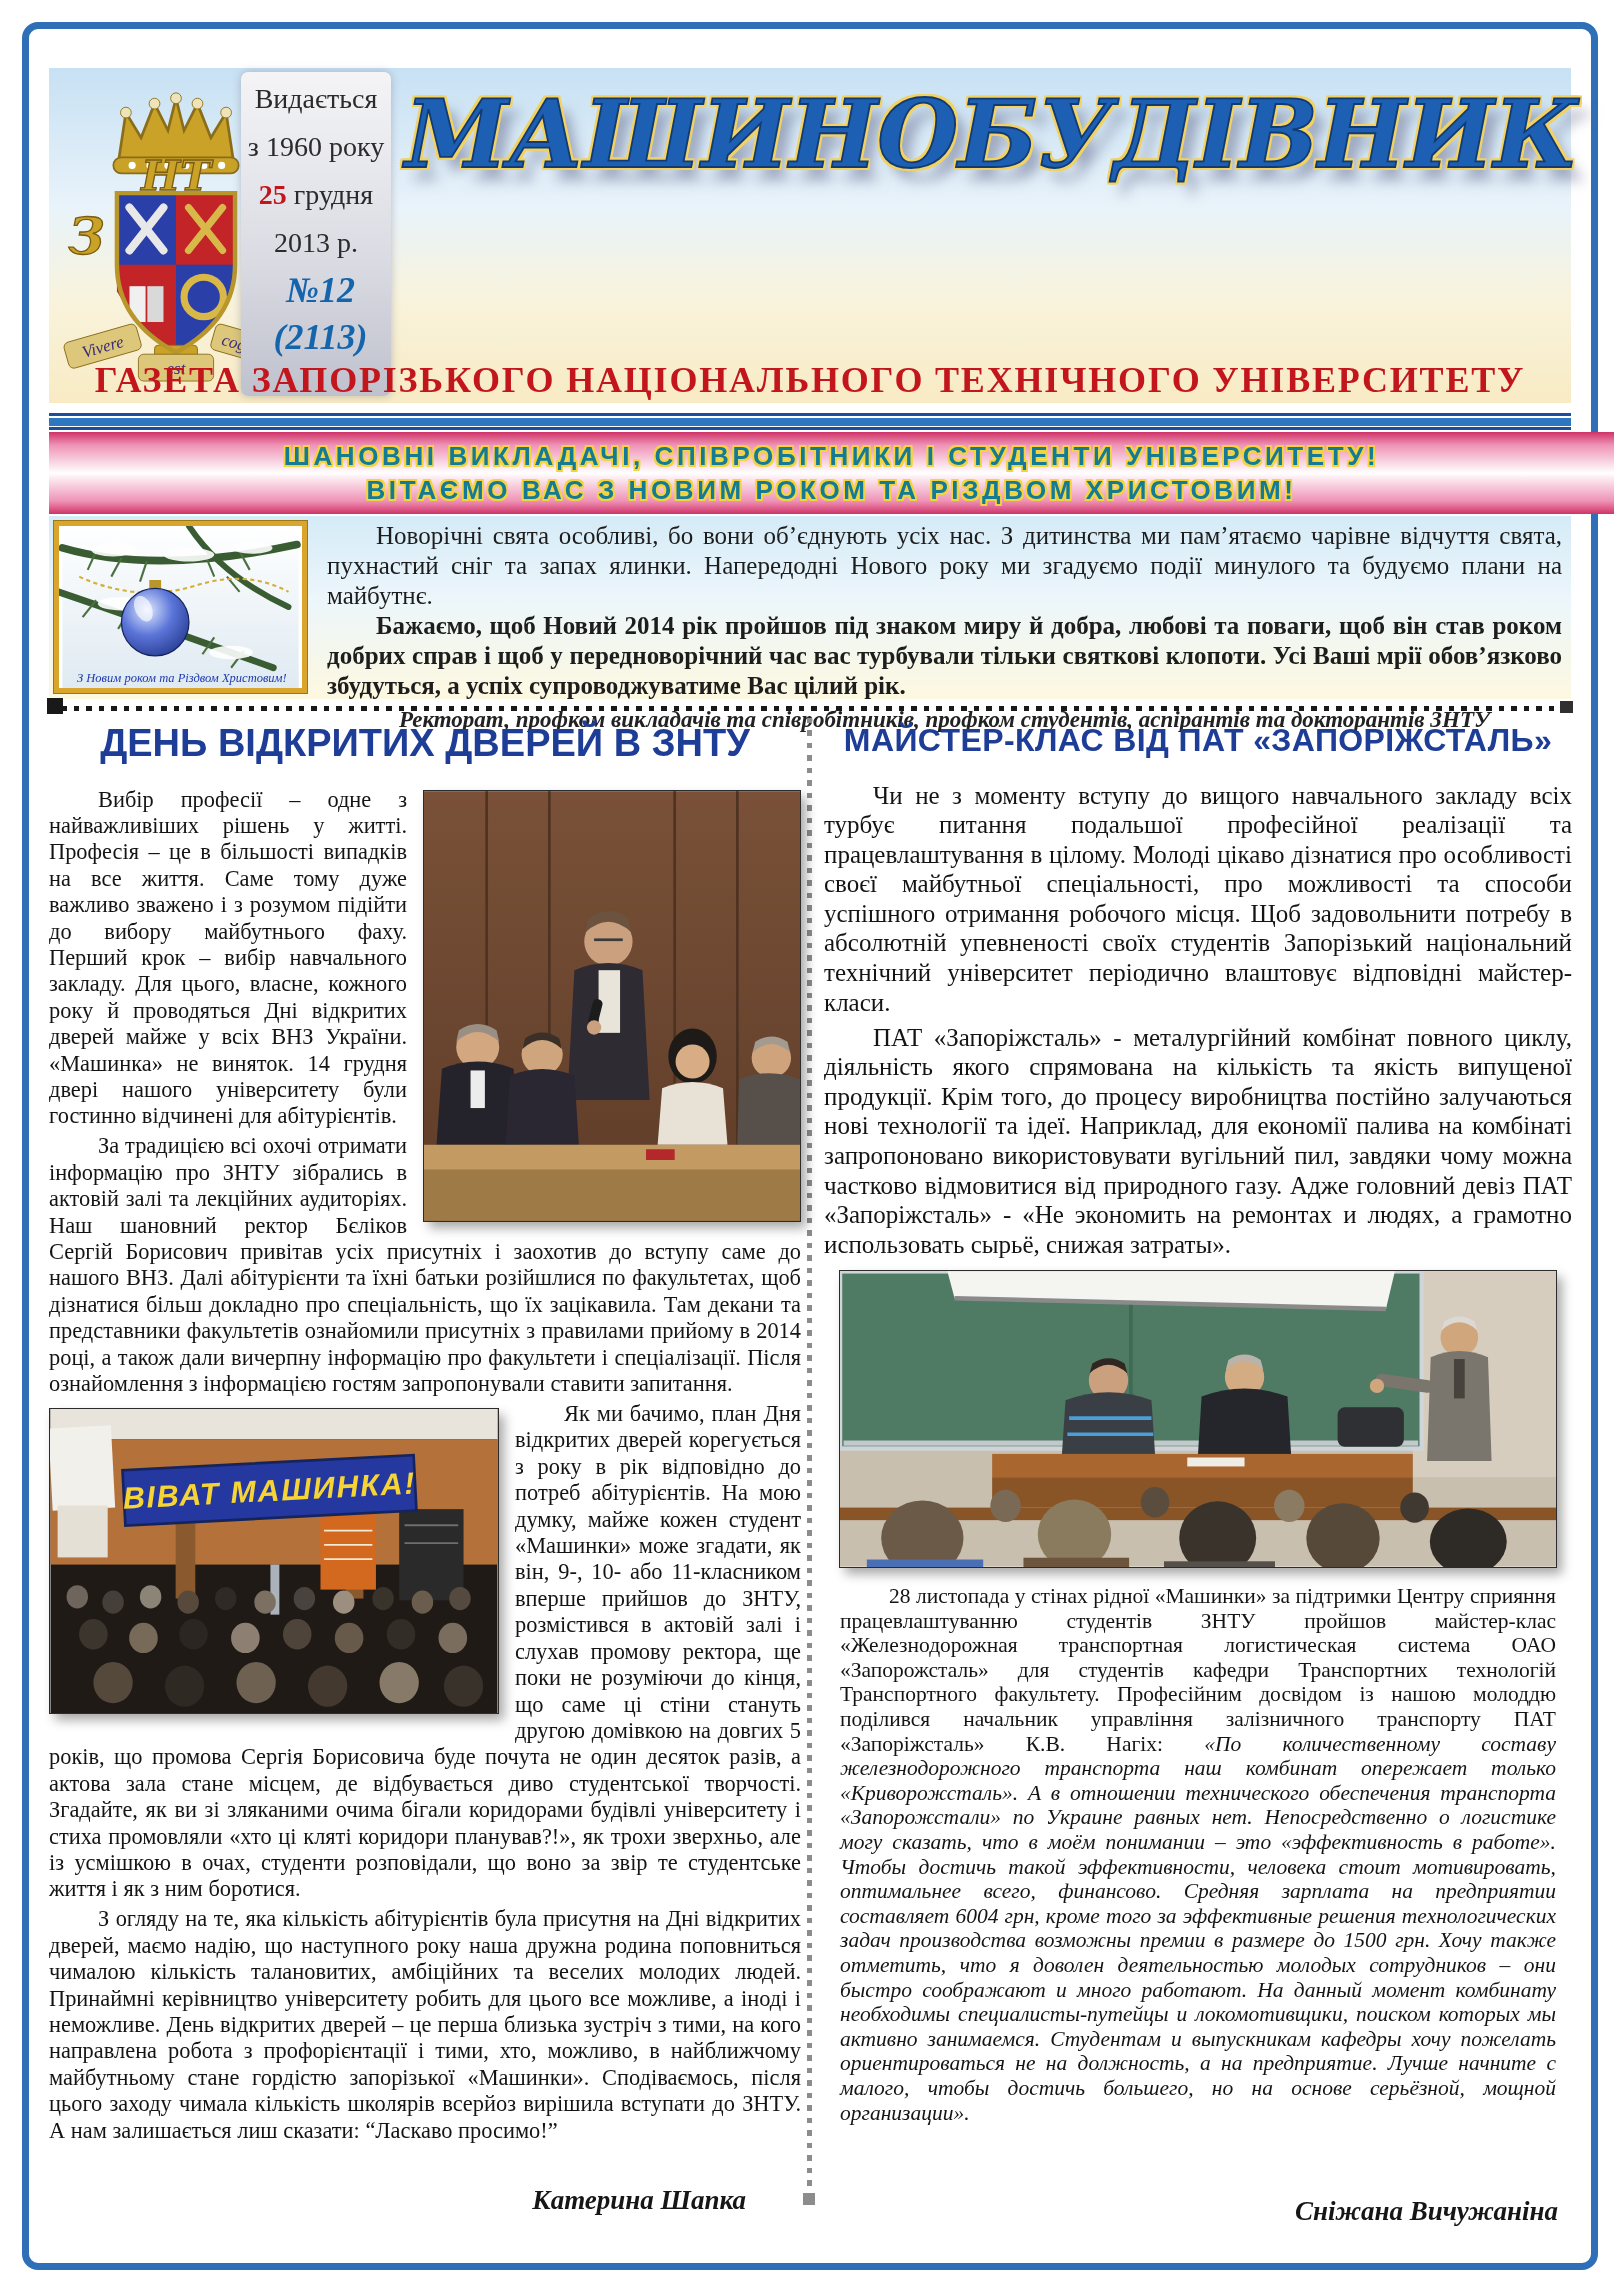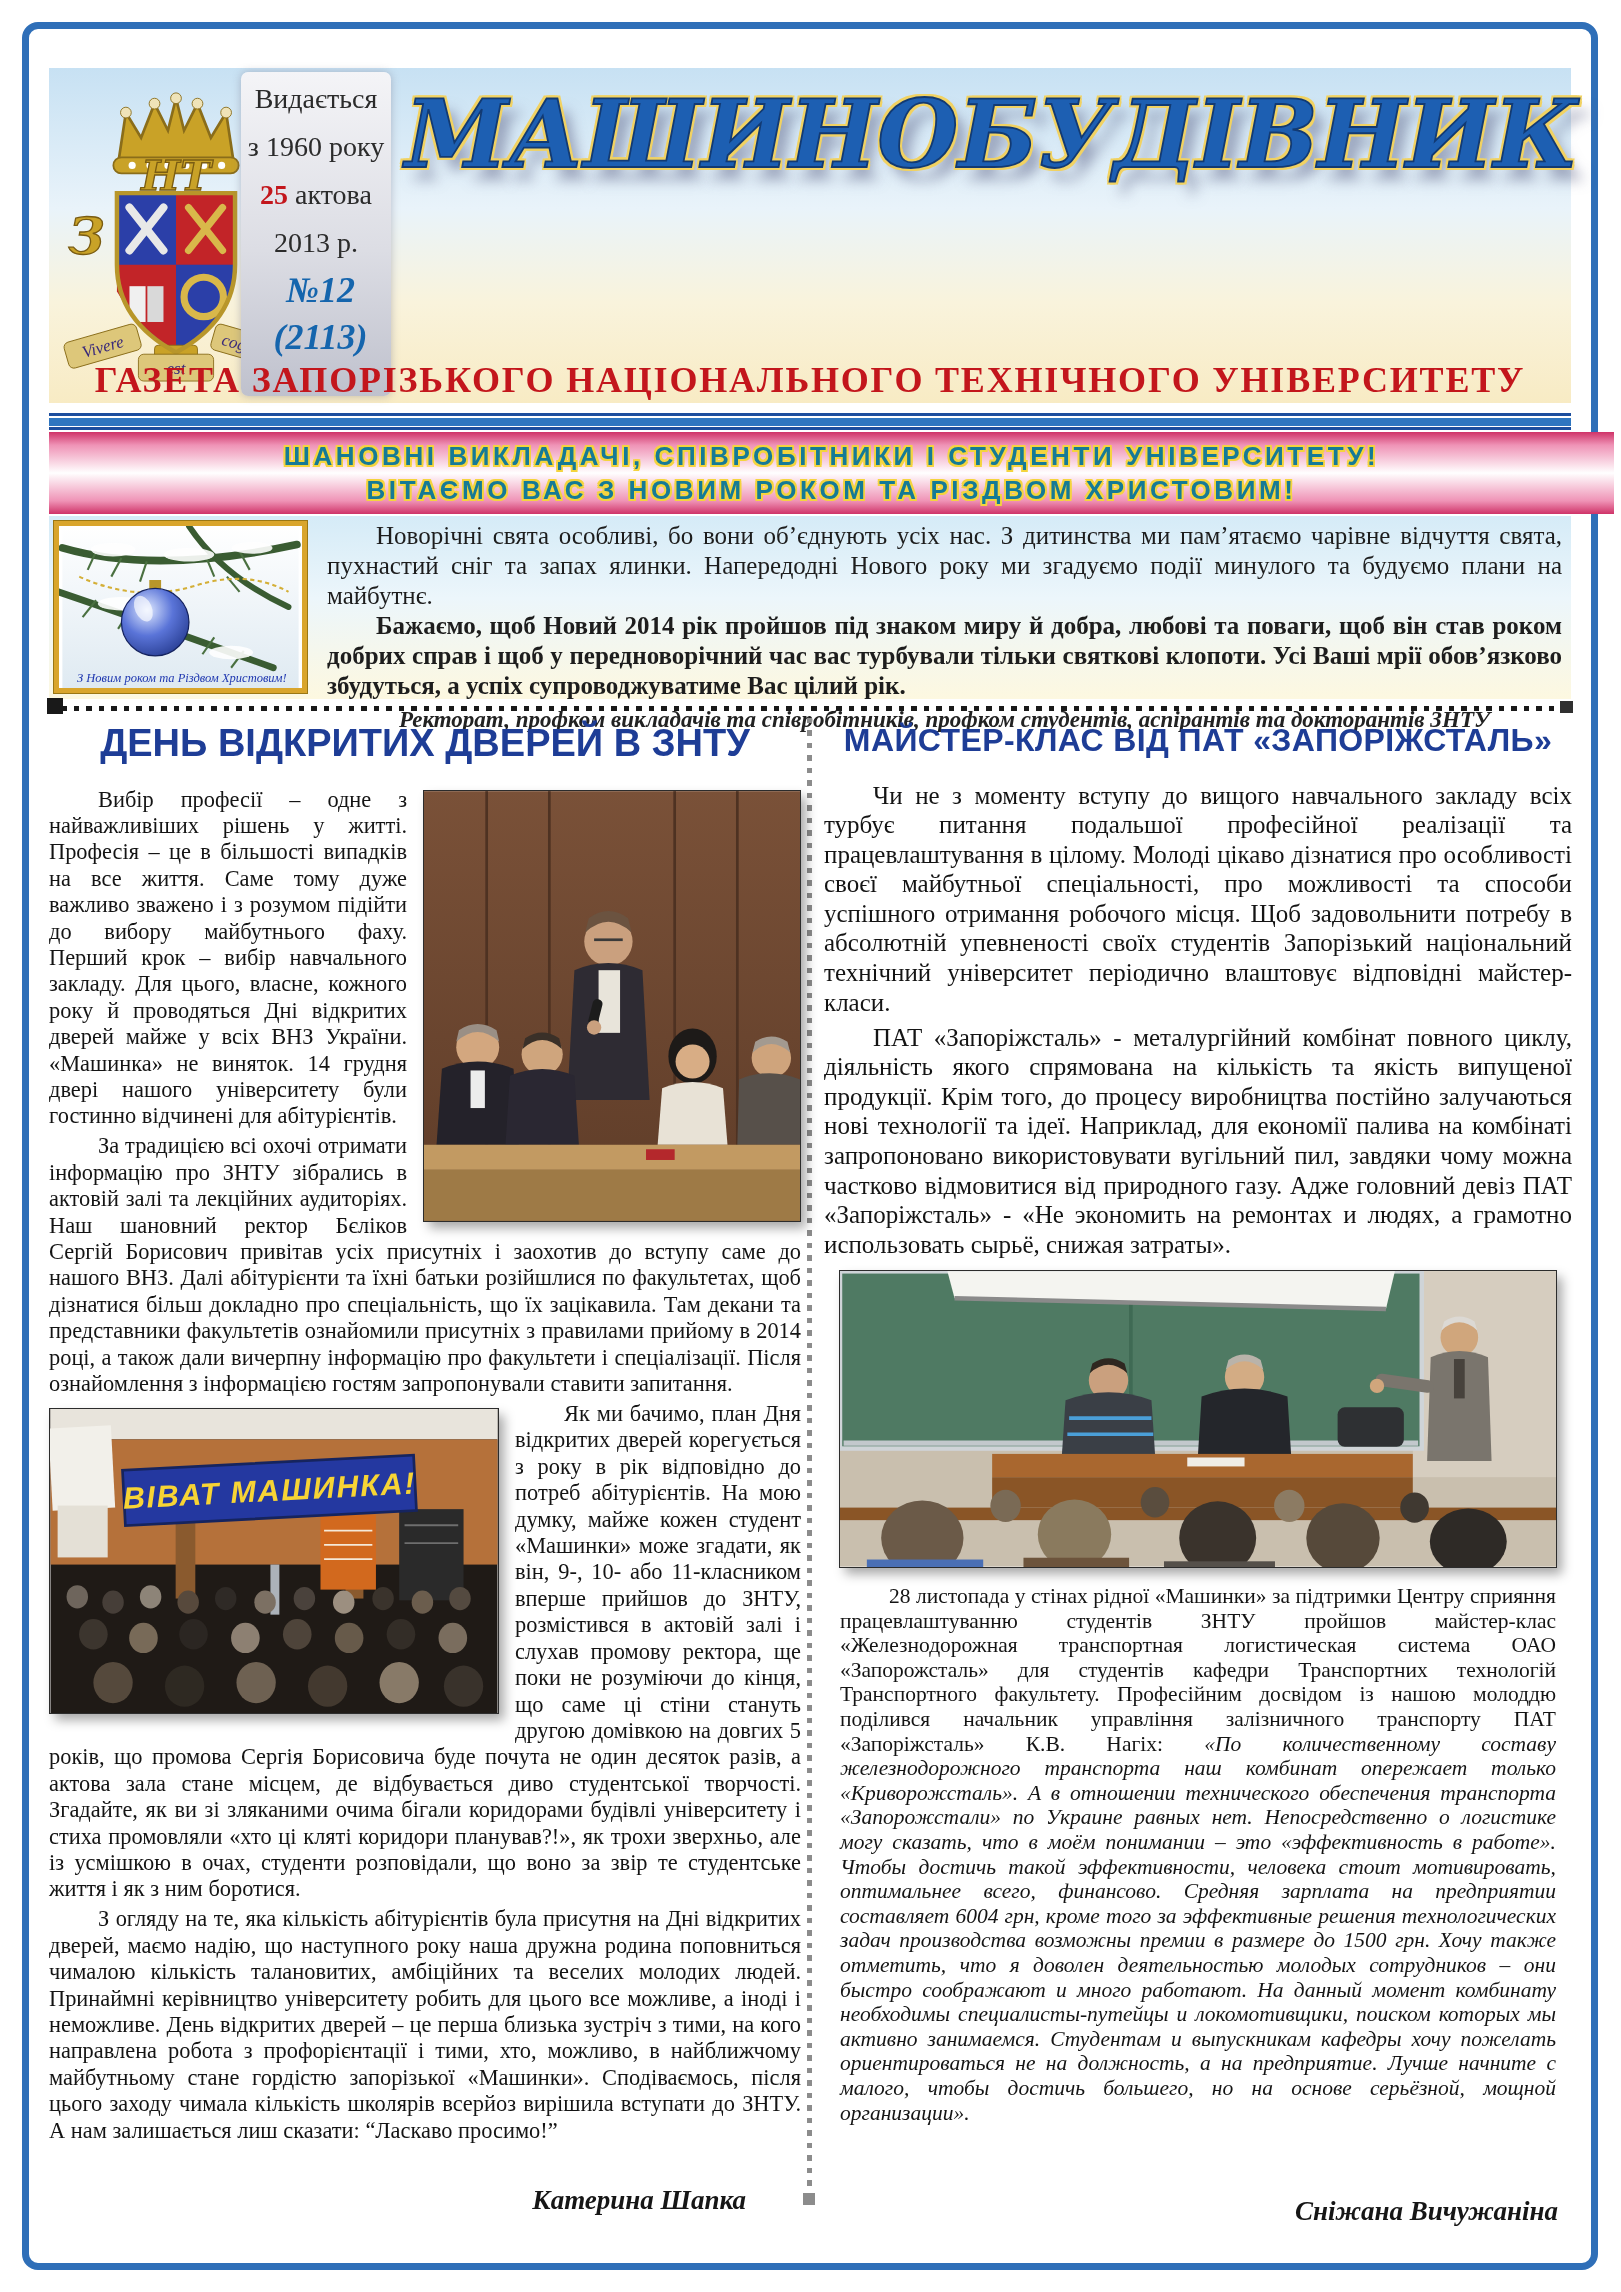--- a/index.html
+++ b/index.html
@@ -141,21 +141,21 @@
         <rect x="174" y="288" width="84" height="30" rx="6" fill="#ddc77a" stroke="#8a6d1a" transform="rotate(16 216 303)"></rect>
         <text x="52" y="310" text-anchor="middle" transform="rotate(-16 52 303)" font-size="19" font-style="italic" fill="#3a2a7a" font-family="Liberation Serif,serif">Vivere</text>
         <text x="134" y="334" text-anchor="middle" font-size="19" font-style="italic" fill="#3a2a7a" font-family="Liberation Serif,serif">est</text>
         <text x="216" y="310" text-anchor="middle" transform="rotate(16 216 303)" font-size="19" font-style="italic" fill="#3a2a7a" font-family="Liberation Serif,serif">cogitare</text>
       </g>
     </svg>
 
     <div class="pubbox">
       <div class="ln">Видається</div>
       <div class="ln">з 1960 року</div>
-      <div class="ln"><span class="day">25</span><span> актова</span></div>
+      <div class="ln"><span class="day">25</span><span> грудня</span></div>
       <div class="ln">2013 р.</div>
       <div class="issue">№12</div>
       <div class="issue">(2113)</div>
     </div>
 
     <div class="titlebox">
       <div class="t2">МАШИНОБУДІВНИК</div>
     </div>
 
     <div class="subtitle">ГАЗЕТА ЗАПОРІЗЬКОГО НАЦІОНАЛЬНОГО ТЕХНІЧНОГО УНІВЕРСИТЕТУ</div>

